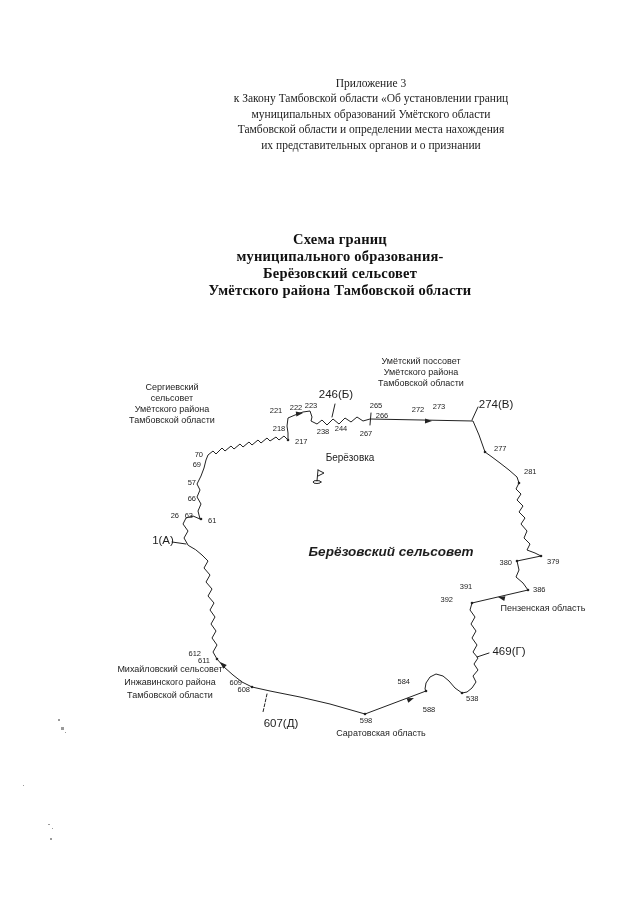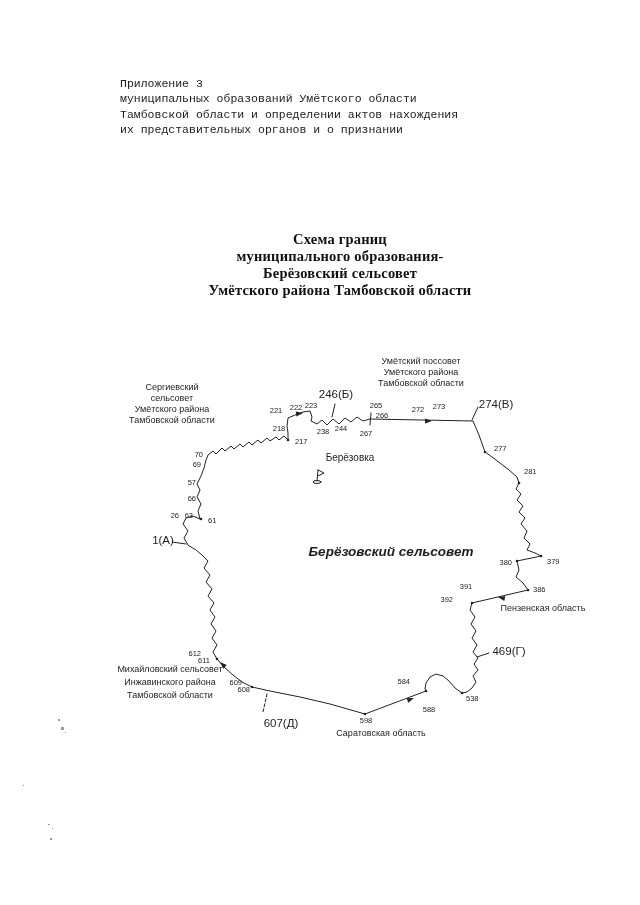--- a/index.html
+++ b/index.html
@@ -3,21 +3,21 @@
 <meta charset="utf-8">
 <style>
   html,body{margin:0;padding:0;}
   body{
     width:640px;height:905px;background:#ffffff;overflow:hidden;position:relative;
     font-family:"Liberation Serif", serif;color:#1a1a1a;
   }
   .page{position:absolute;inset:0;background:#ffffff;}
   .appendix-header{
     position:absolute;top:76px;left:120px;width:502px;
-    text-align:left;font-size:11.5px;line-height:15.4px;color:#1c1c1c;font-family:Liberation Mono, monospace;
+    text-align:center;font-size:11.5px;line-height:15.4px;color:#1c1c1c;
   }
   .map-title{
     position:absolute;top:231px;left:20px;width:640px;
     text-align:center;font-weight:bold;font-size:14.5px;line-height:17px;color:#111;
     letter-spacing:0.2px;
   }
   svg{position:absolute;left:0;top:0;}
   svg text{font-family:"Liberation Sans", sans-serif;fill:#1d1d1d;}
   .num{font-size:7.5px;}
   .anchor{font-size:11.5px;}
@@ -29,22 +29,23 @@
   .arr{fill:#222;stroke:none;}
   .noise{fill:#9a9a9a;}
 </style>
 </head>
 <body>
 
 <div class="page">
 
   <div class="appendix-header">
     <div>Приложение 3</div>
+    <div>к Закону Тамбовской области «Об установлении границ</div>
     <div>муниципальных образований Умётского области</div>
-    <div>Тамбовской области и определении актов нахождения</div>
+    <div>Тамбовской области и определении места нахождения</div>
     <div>их представительных органов и о признании</div>
   </div>
 
   <div class="map-title">
     <div>Схема границ</div>
     <div>муниципального образования-</div>
     <div>Берёзовский сельсовет</div>
     <div>Умётского района Тамбовской области</div>
   </div>
 

